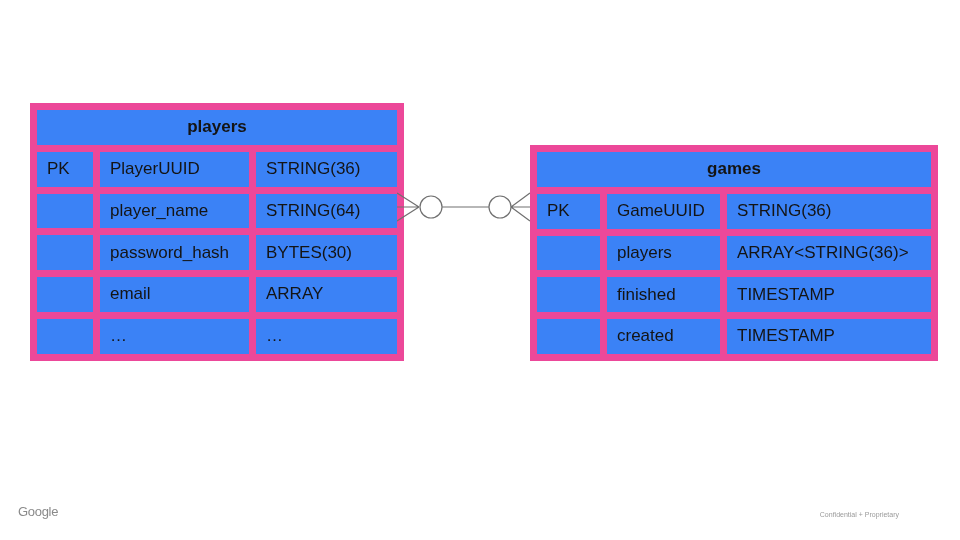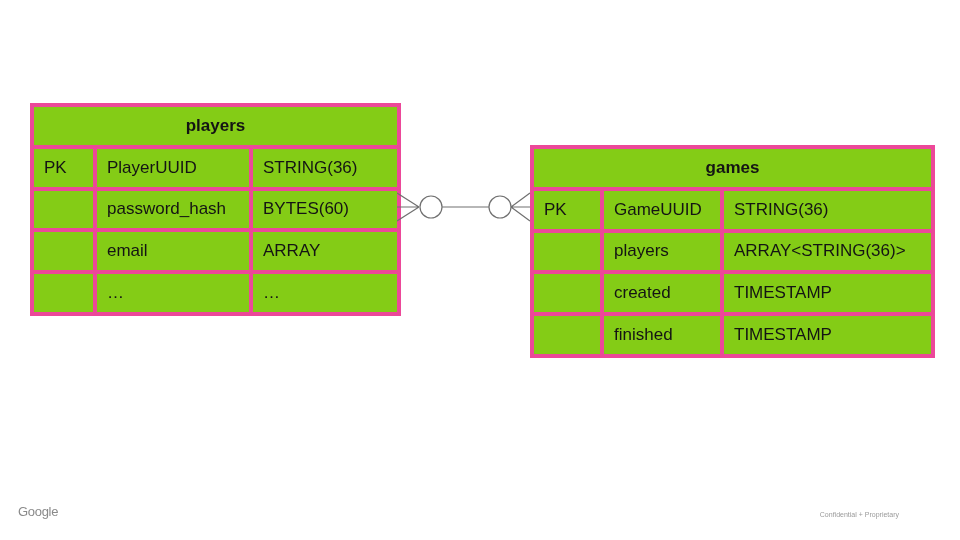--- a/index.html
+++ b/index.html
@@ -9,22 +9,22 @@
     background: #ffffff;
     font-family: "Liberation Sans", sans-serif;
     overflow: hidden;
   }
   .ertable {
     position: absolute;
     border-collapse: collapse;
     table-layout: fixed;
   }
   .ertable td {
-    background: #84cc16;
-    border: 4px solid #ec4899;
+    background: #3b82f6;
+    border: 7px solid #ec4899;
     font-size: 17px;
     color: #141414;
     height: 41.75px;
     padding: 0 4px 0 10px;
     vertical-align: middle;
     white-space: nowrap;
     overflow: hidden;
   }
   .ertable td.title {
     text-align: center;
@@ -68,22 +68,27 @@
     <tr>
       <td colspan="3" class="title">players</td>
     </tr>
     <tr>
       <td class="bold">PK</td>
       <td class="bold">PlayerUUID</td>
       <td class="bold">STRING(36)</td>
     </tr>
     <tr>
       <td></td>
+      <td>player_name</td>
+      <td>STRING(64)</td>
+    </tr>
+    <tr>
+      <td></td>
       <td>password_hash</td>
-      <td>BYTES(60)</td>
+      <td>BYTES(30)</td>
     </tr>
     <tr>
       <td></td>
       <td>email</td>
       <td>ARRAY</td>
     </tr>
     <tr>
       <td></td>
       <td>…</td>
       <td>…</td>
@@ -106,26 +111,26 @@
       <td class="bold">GameUUID</td>
       <td class="bold">STRING(36)</td>
     </tr>
     <tr>
       <td></td>
       <td>players</td>
       <td>ARRAY&lt;STRING(36)&gt;</td>
     </tr>
     <tr>
       <td></td>
-      <td>created</td>
+      <td>finished</td>
       <td>TIMESTAMP</td>
     </tr>
     <tr>
       <td></td>
-      <td>finished</td>
+      <td>created</td>
       <td>TIMESTAMP</td>
     </tr>
   </tbody>
 </table>
 
 <svg class="connector" width="133" height="44" viewBox="0 0 133 44">
   <g stroke="#707070" stroke-width="1.2" fill="none">
     <path d="M0,8 L22,22 M0,22 L22,22 M0,36 L22,22"></path>
     <circle cx="34" cy="22" r="11" fill="#ffffff"></circle>
     <line x1="45" y1="22" x2="92" y2="22"></line>

